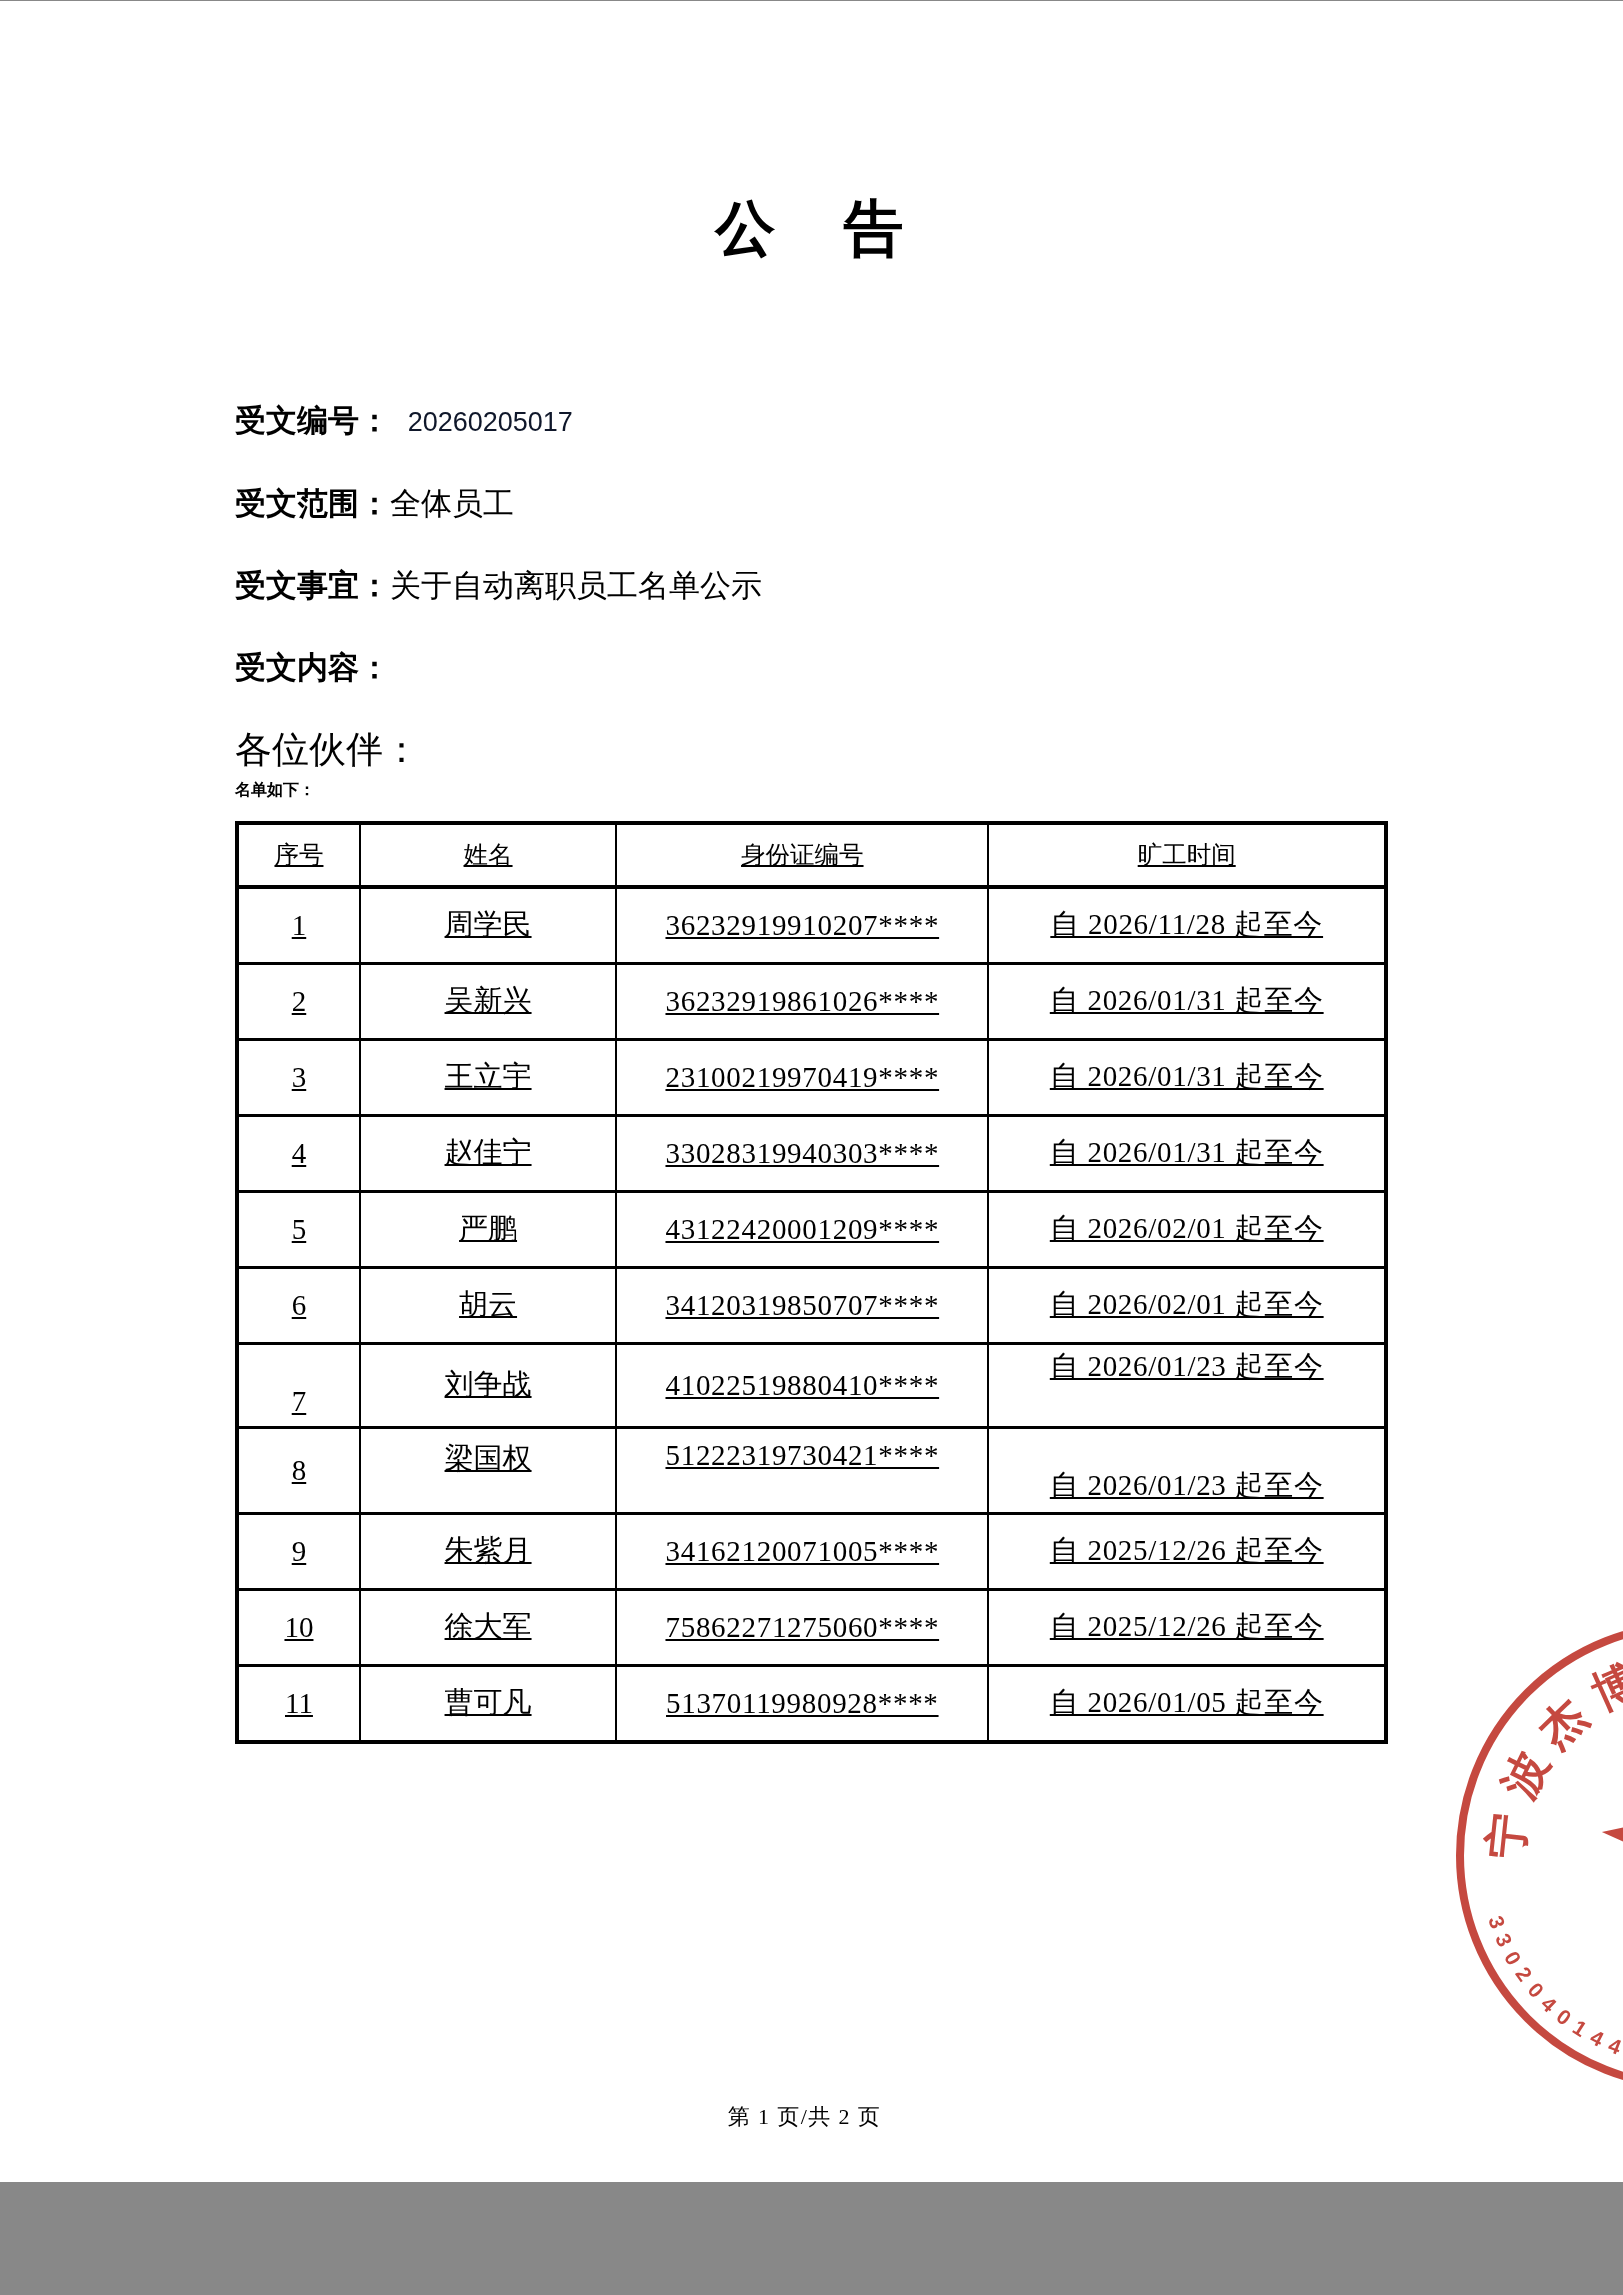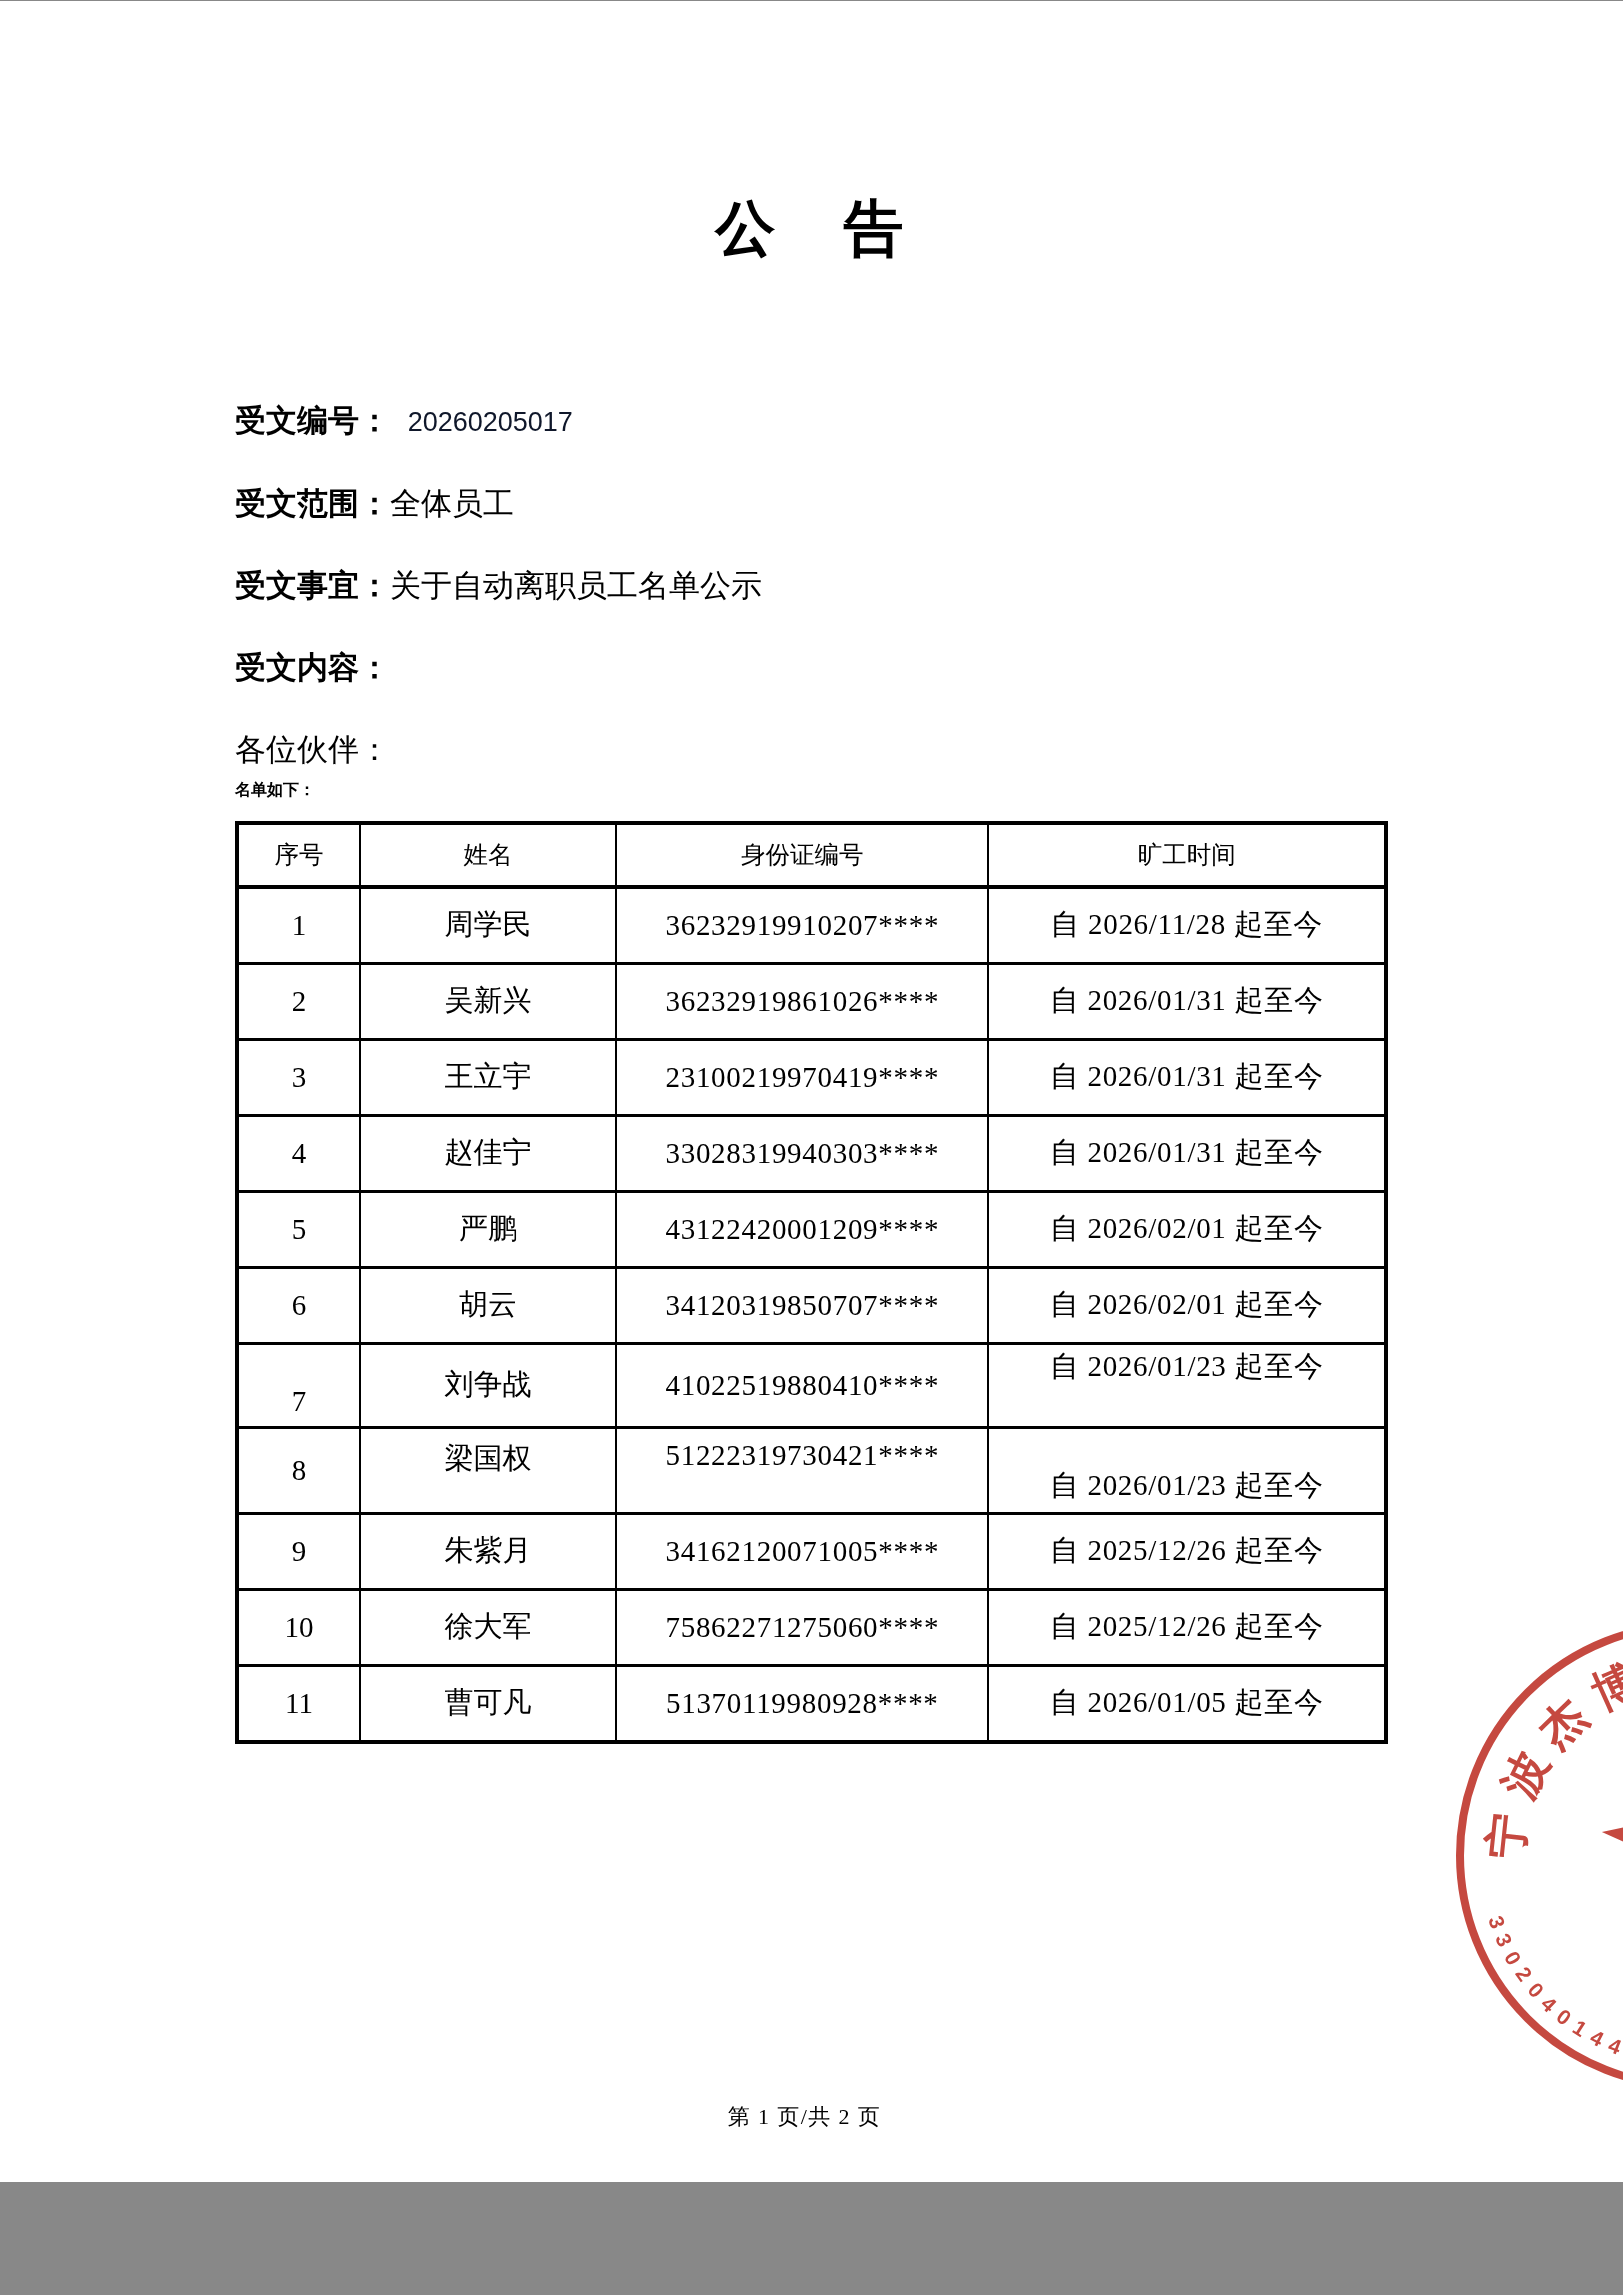--- a/index.html
+++ b/index.html
@@ -37,21 +37,21 @@
   .meta-label { font-weight: bold; }
   .meta-value { font-weight: normal; }
   .meta-value.sans {
     font-family: "Liberation Sans", "DejaVu Sans", sans-serif;
     font-size: 27px;
     color: #0f172a;
     margin-left: 17.7px;
   }
 
   .salutation {
-    font-size: 31px;
+    font-size: 37px;
     line-height: 40px;
     margin-top: 40px;
   }
 
   .body-text {
     margin: 24.5px 0 0 0;
     font-size: 33px;
     line-height: 89px;
     text-align: justify;
     text-indent: 65px;
@@ -64,20 +64,21 @@
     font-weight: bold;
   }
 
   
   .doc-table {
     margin-top: 22px;
     width: 100%;
     border-collapse: collapse;
     table-layout: fixed;
     border: 4.1px solid #000;
+    text-decoration: underline;
   }
   .doc-table col.c1 { width: 10.7%; }
   .doc-table col.c2 { width: 22.3%; }
   .doc-table col.c3 { width: 32.4%; }
   .doc-table col.c4 { width: 34.6%; }
   .doc-table th, .doc-table td {
     border: 2px solid #000;
     border-top-width: 3.4px;
     border-bottom-width: 3.4px;
     text-align: center;

